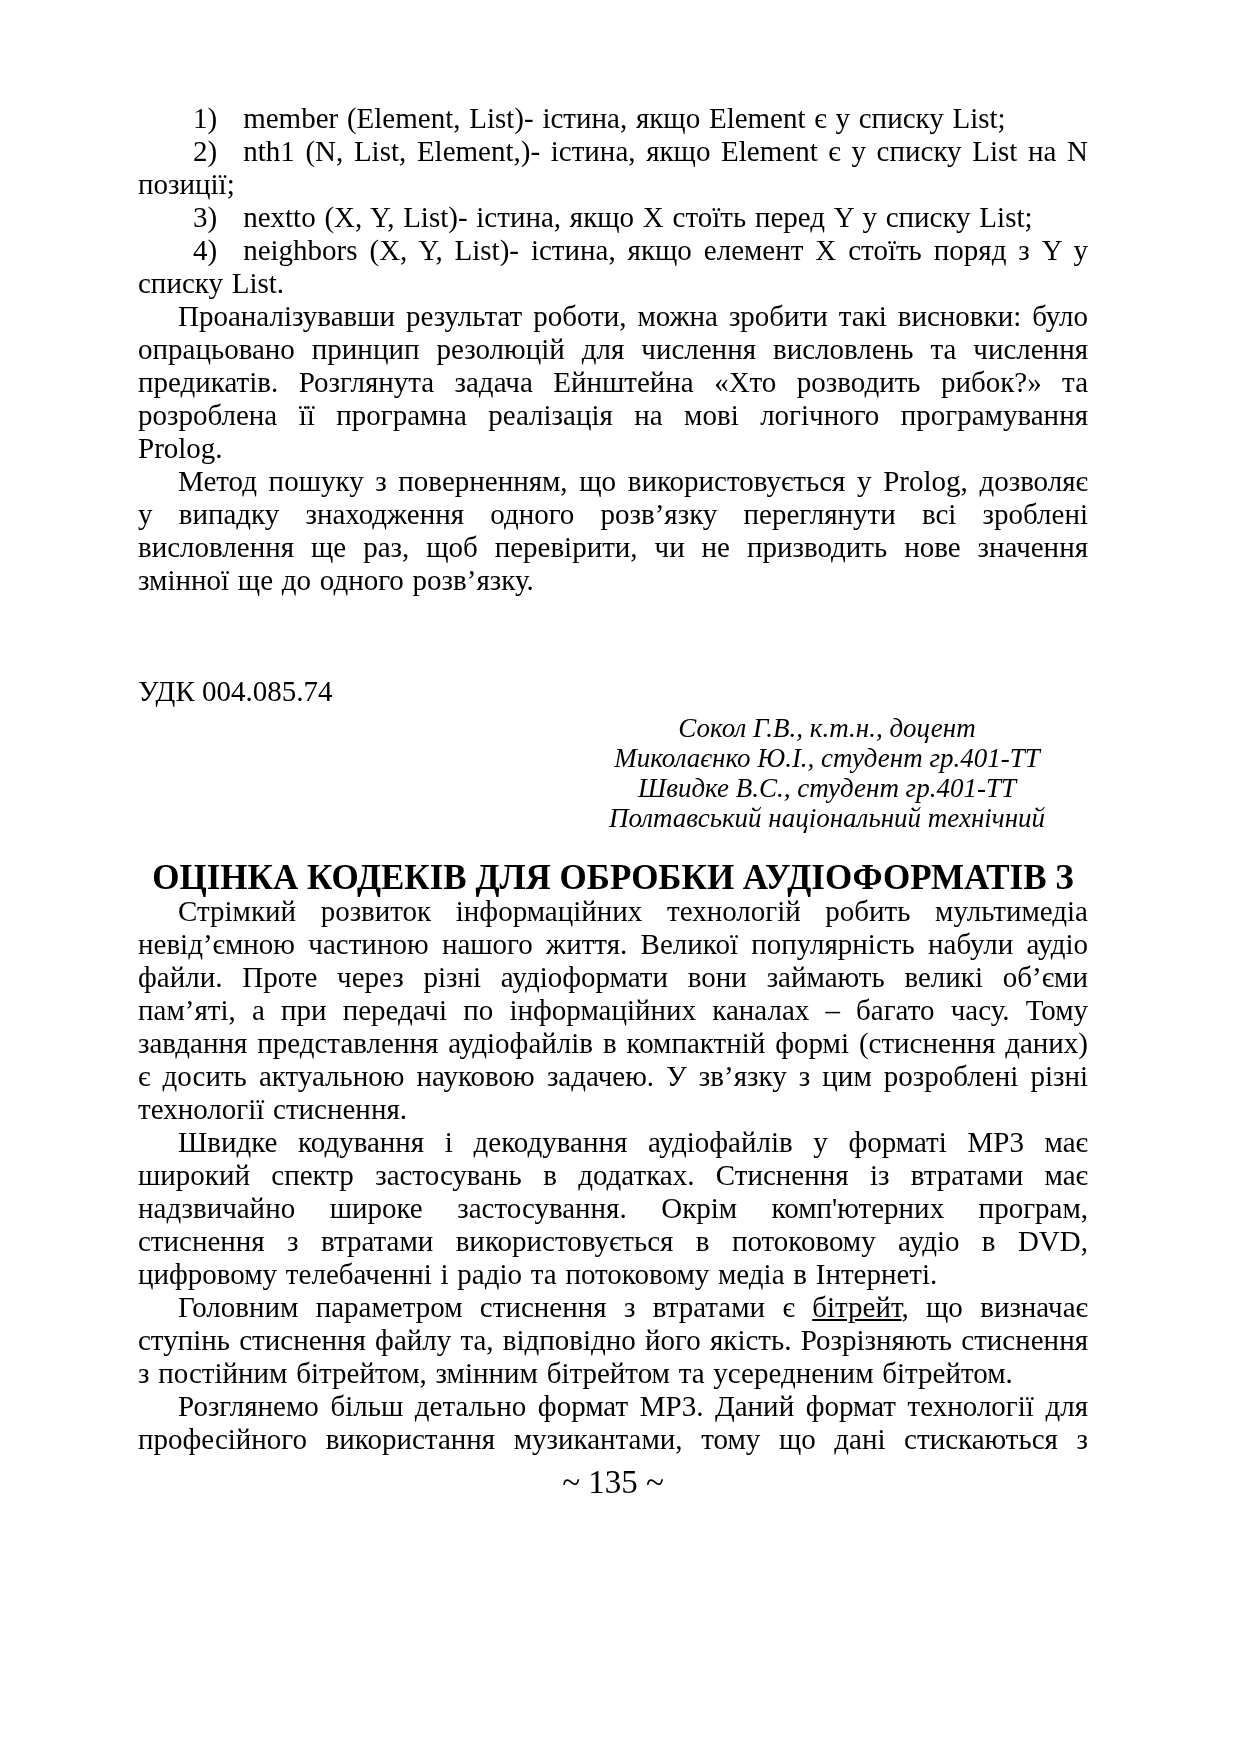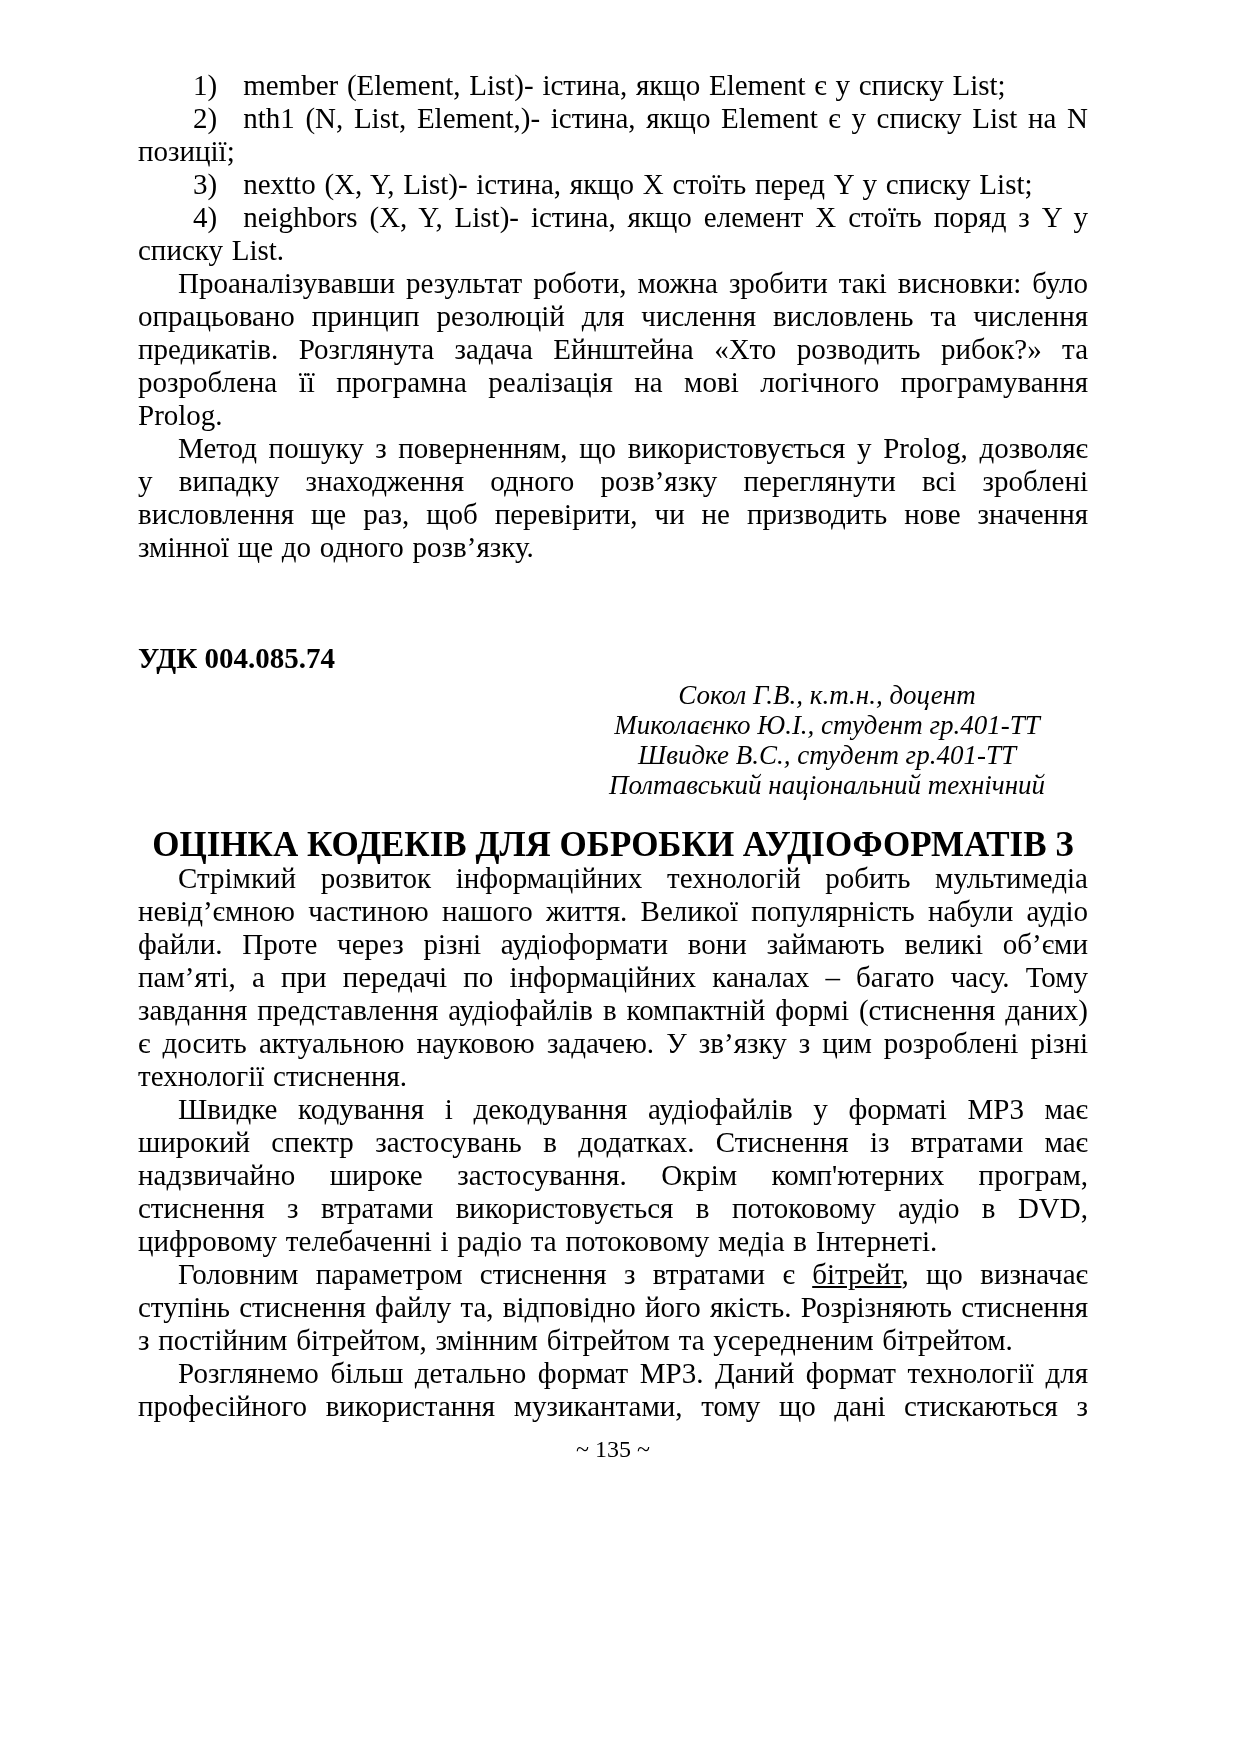--- a/index.html
+++ b/index.html
@@ -8,38 +8,38 @@
     background: #ffffff;
   }
   .page {
     position: relative;
     width: 1240px;
     height: 1754px;
     margin: 0 auto;
     background: #ffffff;
     color: #000000;
     box-sizing: border-box;
-    padding: 69px 152px 0 138px;
+    padding: 102px 152px 0 138px;
     font-family: "Liberation Serif", "DejaVu Serif", serif;
     overflow: hidden;
   }
   p.body {
     margin: 0;
     font-size: 29px;
     line-height: 33px;
     text-align: justify;
     word-spacing: 1.5px;
   }
   p.para { text-indent: 40px; }
   p.li   { text-indent: 55px; }
   p.li .marker { padding-right: 26px; }
   p.cont { text-align-last: justify; }
   .udc {
     margin-top: 78px;
-    font-weight: bold;
+    font-weight: normal;
     font-size: 29px;
     line-height: 33px;
   }
   .authors {
     margin-top: 5px;
     margin-left: 428px;
     font-style: italic;
     font-size: 27px;
     line-height: 30px;
     text-align: center;
@@ -50,21 +50,21 @@
     text-align: center;
     font-weight: bold;
     font-size: 35px;
     line-height: 35px;
   }
   .first-article-para { margin-top: 37px; }
   .underlined { text-decoration: underline; margin-top: 16px; }
   .pagenum {
     margin-top: 10px;
     text-align: center;
-    font-size: 24px;
+    font-size: 33px;
     line-height: 33px;
   }
 </style>
 </head>
 <body>
 
 <div class="page">
 
   <p class="body li"><span class="marker">1)</span><span>member (Element, List)- істина, якщо Element є у списку List;</span></p>
   <p class="body li"><span class="marker">2)</span><span>nth1 (N, List, Element,)- істина, якщо Element є у списку List на N позиції;</span></p>

